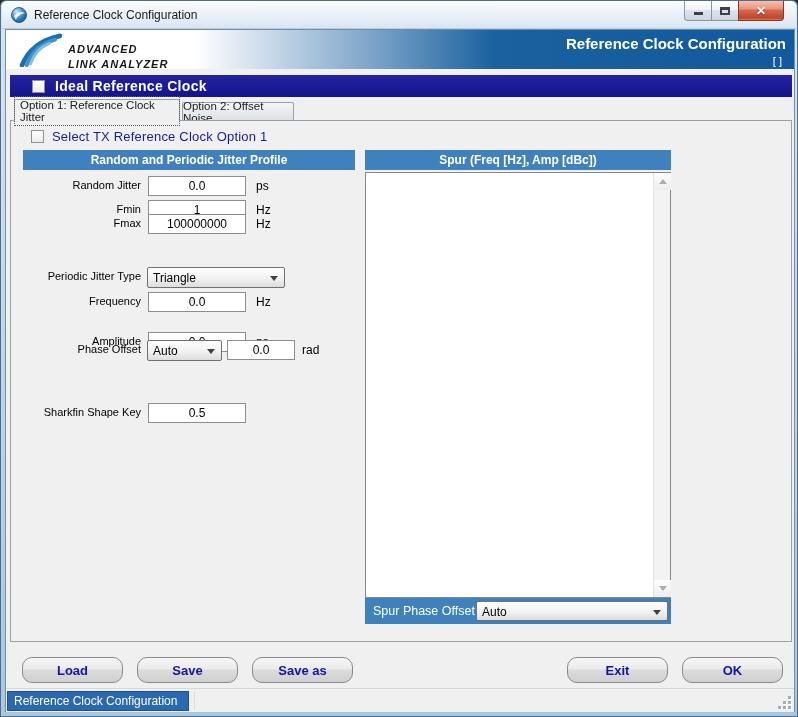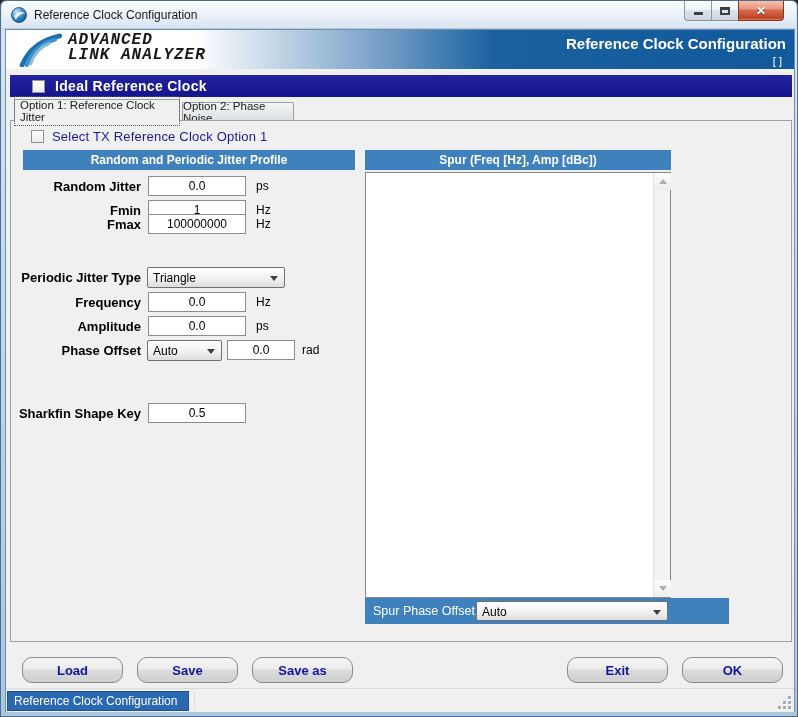--- a/index.html
+++ b/index.html
@@ -29,22 +29,22 @@
   .glyph-close { color:#fff; font-size:12px; font-weight:bold; text-shadow:0 1px 1px rgba(60,10,0,.6); }
 
   
   .client { position:absolute; left:4px; top:28px; width:790px; height:683px;
             background:#f0f0f0; border:1px solid #6d8fae; }
 
   
   .brandband { position:absolute; left:0; top:0; width:788px; height:39px;
                background:linear-gradient(to right,#ffffff 0%,#ffffff 24%,#7fa6cb 46%,#1a619f 62%,#12599d 100%); }
   .logo-svg { position:absolute; left:10px; top:3px; }
-  .logo-text { position:absolute; left:62px; top:3px; font-family:Liberation Mono, monospace;
-               font-style:italic; font-weight:bold; font-size:16px; line-height:15px;
+  .logo-text { position:absolute; left:62px; top:12px; font-family:Liberation Sans, sans-serif;
+               font-style:italic; font-weight:bold; font-size:11px; line-height:15px;
                color:#191919; letter-spacing:1px; white-space:nowrap; }
   .band-title { position:absolute; right:8px; top:5px; color:#ffffff; font-weight:bold; font-size:15px; }
   .band-sub   { position:absolute; right:12px; top:25px; color:#ffffff; font-size:11px; }
 
   
   .navybar { position:absolute; left:4px; top:45px; width:782px; height:22px;
              background:linear-gradient(#23239f,#14148e); display:flex; align-items:center;text-align:right; }
   .navybar .cb { margin-left:22px; }
   .navy-label { color:#fff; font-weight:bold; font-size:14px; margin-left:10px; letter-spacing:.3px; }
 
@@ -66,22 +66,22 @@
   .selectrow { position:absolute; left:20px; top:8px; display:flex; align-items:center; }
   .select-label { color:#1a1a99; font-weight:normal; font-size:13px; margin-left:8px; letter-spacing:.2px; }
 
   .panel-header { position:absolute; height:20px; background:#3f81bd; color:#fff;
                   font-weight:bold; font-size:12px; text-align:center; line-height:20px; }
   .lpanel-header { left:12px; top:29px; width:332px; }
   .rpanel-header { left:354px; top:29px; width:306px; }
 
   
   .frow { position:absolute; height:21px; }
-  .flabel { position:absolute; left:4px; width:126px; text-align:right; font-weight:bold;
-            font-size:13px; color:#000; top:3px; white-space:nowrap; }
+  .flabel { position:absolute; left:4px; width:126px; text-align:right; font-weight:normal;
+            font-size:11px; color:#000; top:3px; white-space:nowrap; }
   .ftext { position:absolute; left:137px; width:98px; height:20px; border:1px solid #898c90;
            background:#fff; text-align:center; font-size:12px; font-family:"Liberation Sans",sans-serif; }
   .funit { position:absolute; left:245px; top:3px; font-size:12px; color:#000; }
 
   .combo { position:absolute; height:21px; border:1px solid #707070; border-radius:2px;
            background:linear-gradient(#ffffff,#f1f1f1 55%,#dddddd); cursor:default; }
   .combo-text { position:absolute; left:5px; top:3px; font-size:12px; color:#000; white-space:nowrap; }
   .combo-arrow { position:absolute; right:6px; top:8px; width:0; height:0;
                  border-left:4px solid transparent; border-right:4px solid transparent;
                  border-top:5px solid #404040; }
@@ -90,21 +90,21 @@
   .spur-list { position:absolute; left:354px; top:51px; width:306px; height:426px;
                background:#fff; border:1px solid #828790; }
   .sb { position:absolute; right:0; top:0; width:17px; height:100%;
         background:#f3f3f3; border-left:1px solid #e2e2e2; }
   .sb-btn { position:absolute; left:0; width:17px; height:17px; background:linear-gradient(#fdfdfd,#ededed);
             display:flex; align-items:center; justify-content:center; }
   .sb-up { top:0; } .sb-down { bottom:0; }
   .tri-up { width:0;height:0;border-left:4px solid transparent;border-right:4px solid transparent;border-bottom:5px solid #adadad; }
   .tri-down { width:0;height:0;border-left:4px solid transparent;border-right:4px solid transparent;border-top:5px solid #adadad; }
 
-  .spurbar { position:absolute; left:354px; top:477px; width:364px; height:26px; background:#3f81bd;padding-left:24px; }
+  .spurbar { position:absolute; left:354px; top:477px; width:306px; height:26px; background:#3f81bd;padding-left:24px; }
   .spurbar-label { position:absolute; left:8px; top:6px; color:#fff; font-size:12.5px; }
   .spur-combo { left:111px; top:3px; width:192px; height:20px; }
 
   
   .dbtn { position:absolute; top:627px; width:101px; height:26px; border:1px solid #8a8a8a; border-radius:10px;
           background:linear-gradient(#f6f6f6,#ebebeb 45%,#dcdcdc 50%,#cfcfcf);
           color:#1414a0; font-weight:bold; font-size:13px; font-family:"Liberation Sans",sans-serif; cursor:default; }
   .btn-load { left:16px; } .btn-save { left:131px; } .btn-saveas { left:246px; }
   .btn-exit { left:561px; } .btn-ok { left:676px; }
 
@@ -169,21 +169,21 @@
 
     <div class="navybar">
       <span class="cb"></span>
       <span class="navy-label">Ideal Reference Clock</span>
     </div>
 
     <div class="tab tab-1">
       <span class="tab-inner">Option 1: Reference Clock Jitter</span>
     </div>
     <div class="tab tab-2">
-      <span>Option 2: Phase Noise</span>
+      <span>Option 2: Offset Noise</span>
     </div>
 
     <div class="tabpage">
 
       <div class="selectrow">
         <span class="cb"></span>
         <span class="select-label">Select TX Reference Clock Option 1</span>
       </div>
 
       <div class="panel-header lpanel-header">Random and Periodic Jitter Profile</div>
@@ -210,21 +210,21 @@
         <div class="combo" style="left:136px;width:138px;">
           <span class="combo-text">Triangle</span>
           <span class="combo-arrow"></span>
         </div>
       </div>
       <div class="frow" style="top:171px;left:0;width:340px;">
         <span class="flabel">Frequency</span>
         <input class="ftext" type="text" value="0.0" style="">
         <span class="funit">Hz</span>
       </div>
-      <div class="frow" style="top:195px;left:0;width:340px;">
+      <div class="frow" style="top:211px;left:0;width:340px;">
         <span class="flabel">Amplitude</span>
         <input class="ftext" type="text" value="0.0" style="">
         <span class="funit">ps</span>
       </div>
       <div class="frow" style="top:219px;left:0;width:340px;">
         <span class="flabel">Phase Offset</span>
         <div class="combo" style="left:136px;width:75px;">
           <span class="combo-text">Auto</span>
           <span class="combo-arrow"></span>
         </div>

